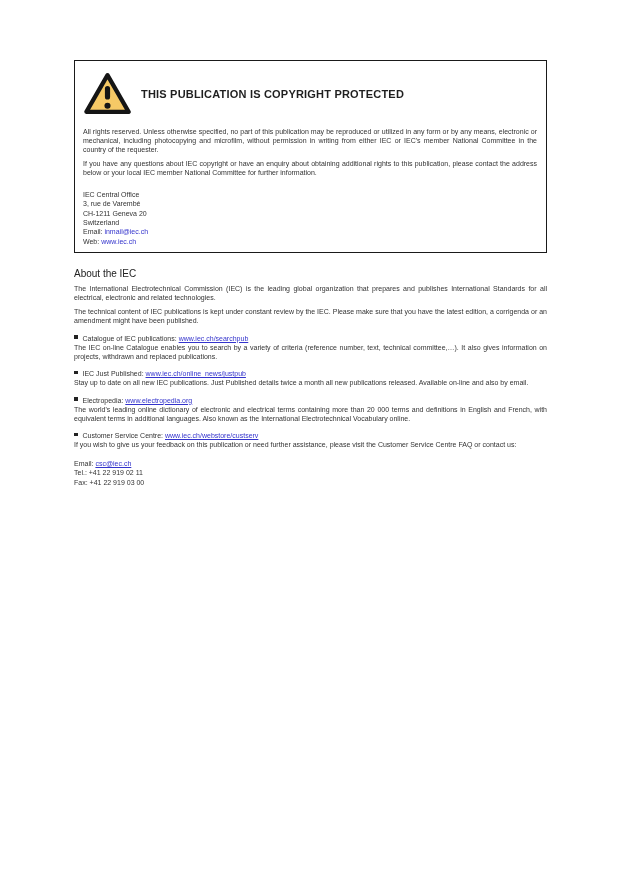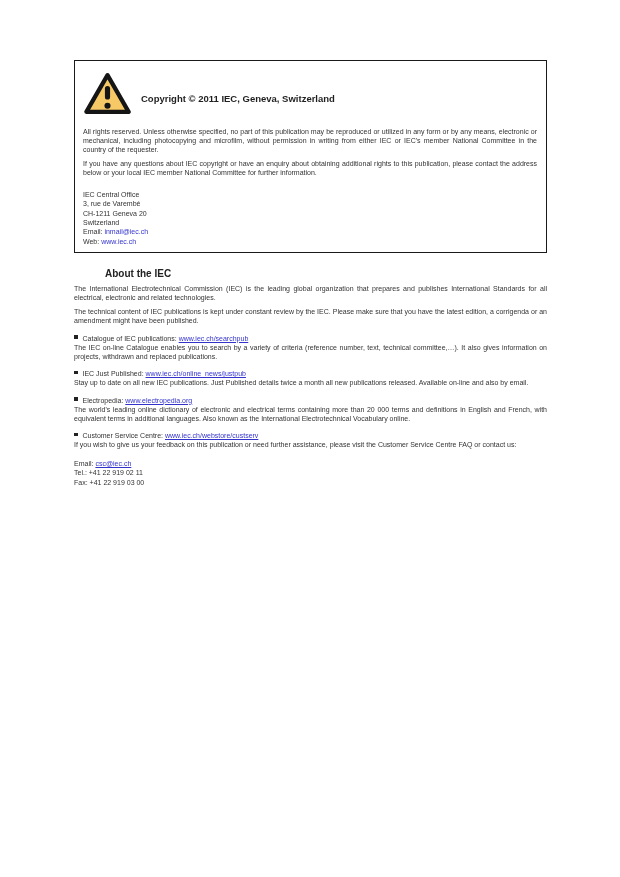--- a/index.html
+++ b/index.html
@@ -63,24 +63,23 @@
     cursor: pointer;
   }
   a.lnk-u {
     color: #3333cc;
     text-decoration: underline;
     cursor: pointer;
   }
   
   .section-heading {
     font-size: 10px;
-    font-weight: bold;
+    font-weight: normal;
     color: #222222;
     margin-top: 15px;
-    margin-left: 31px;
   }
   .section-heading.h2 { margin-top: 16px; }
   .section-para {
     font-size: 7px;
     line-height: 9.2px;
     margin-top: 5px;
     text-align: justify;
   }
   .bullet-block { margin-top: 8px; }
   .bullet-line {
@@ -113,21 +112,21 @@
     <div class="copyright-box">
       <div class="box-header">
         <span class="warn-icon">
           <svg viewBox="0 0 100 92" xmlns="http://www.w3.org/2000/svg">
             <polygon points="50,7 95,85 5,85" fill="#f6c966" stroke="#151515" stroke-width="9" stroke-linejoin="round"></polygon>
             <rect x="44.5" y="30" width="11" height="29" rx="5.5" fill="#151515"></rect>
             <circle cx="50" cy="72" r="6.5" fill="#151515"></circle>
           </svg>
         </span>
         <div class="head-text">
-          <div class="box-subtitle">Copyright © 2011 IEC, Geneva, Switzerland</div>
+          <div class="box-title">THIS PUBLICATION IS COPYRIGHT PROTECTED</div>
         </div>
       </div>
       <div class="box-body">
         <p class="jpara">All rights reserved. Unless otherwise specified, no part of this publication may be reproduced or utilized in any form or by any means, electronic or mechanical, including photocopying and microfilm, without permission in writing from either IEC or IEC's member National Committee in the country of the requester.</p>
         <p class="jpara p2">If you have any questions about IEC copyright or have an enquiry about obtaining additional rights to this publication, please contact the address below or your local IEC member National Committee for further information.</p>
         <div class="address">
           <div>IEC Central Office</div>
           <div>3, rue de Varembé</div>
           <div>CH-1211 Geneva 20</div>
           <div>Switzerland</div>

